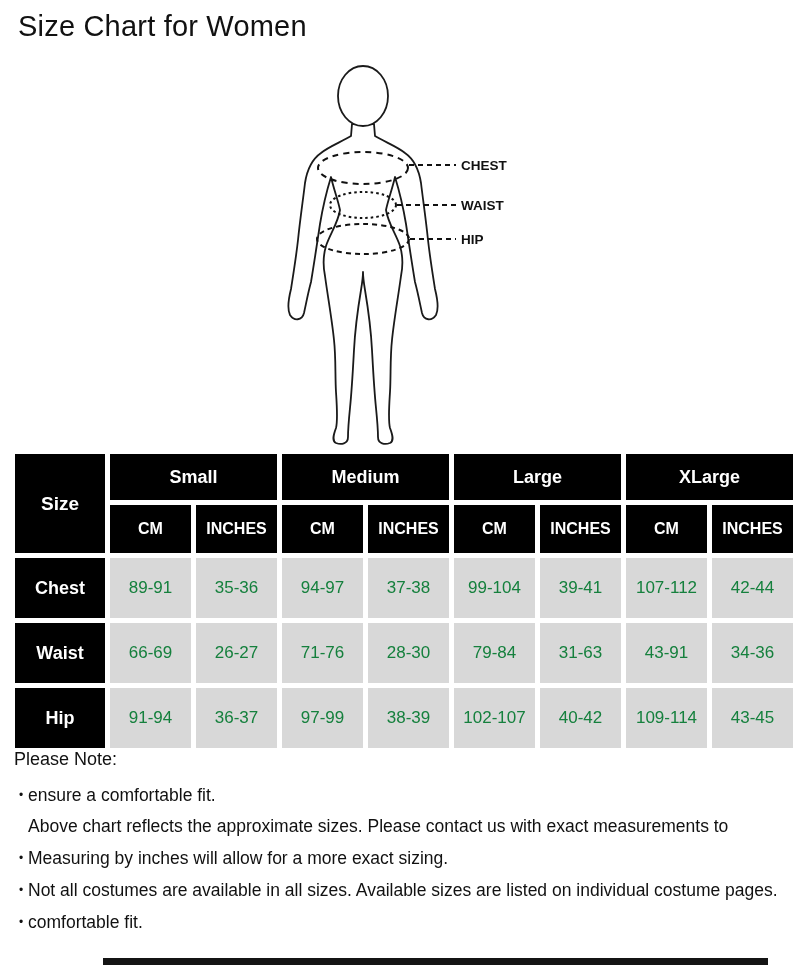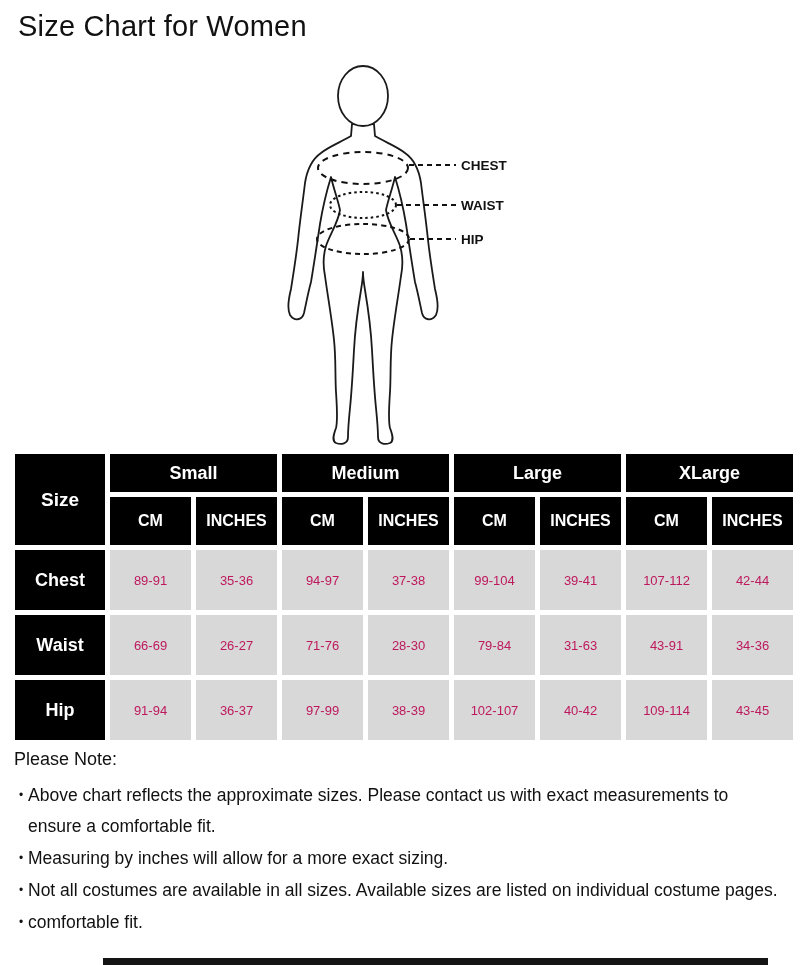--- a/index.html
+++ b/index.html
@@ -15,25 +15,25 @@
   .figure-wrap svg text{
     font-family:"Liberation Sans", sans-serif;font-weight:bold;font-size:13.5px;fill:#111;
   }
   table.size-table{
     position:absolute;top:449px;left:10px;width:788px;
     border-collapse:separate;border-spacing:5px;table-layout:fixed;
   }
   .size-table col.c0{width:90px;}
   .size-table th,.size-table td{text-align:center;vertical-align:middle;padding:0;}
   .size-table .hdr{background:#000000;color:#ffffff;font-weight:bold;}
-  .size-table .group{height:38px;font-size:18px;}
+  .size-table .group{height:46px;font-size:18px;}
   .size-table .unit{height:48px;font-size:16px;}
   .size-table .corner{font-size:19px;}
   .size-table .rowlabel{height:60px;font-size:18px;}
-  .size-table td.cell{height:60px;background:#d8d8d8;color:#be185d;font-size:13px;}
+  .size-table td.cell{height:60px;background:#d8d8d8;color:#15803d;font-size:17px;}
   .notes{position:absolute;top:746px;left:14px;width:782px;}
   .notes-heading{font-size:18px;line-height:26px;margin-bottom:8px;color:#111;}
   .note-item{display:flex;margin-bottom:1px;}
   .note-bullet{
     width:14px;flex:0 0 14px;text-align:center;font-size:12px;line-height:31px;color:#111;
   }
   .note-text{font-size:17.5px;line-height:31px;color:#111;}
   .cutoff-bar{position:absolute;left:103px;top:958px;width:665px;height:7px;background:#141414;}
 </style>
 </head>
@@ -152,22 +152,22 @@
     </tr>
   </tbody>
 </table>
 
 <div class="notes">
   <div class="notes-heading">Please Note:</div>
 
   <div class="note-item">
     <span class="note-bullet">•</span>
     <div class="note-text">
+      <div>ensure a comfortable fit.</div>
       <div>Above chart reflects the approximate sizes. Please contact us with exact measurements to</div>
-      <div>ensure a comfortable fit.</div>
     </div>
   </div>
 
   <div class="note-item">
     <span class="note-bullet">•</span>
     <div class="note-text">
       <div>Measuring by inches will allow for a more exact sizing.</div>
     </div>
   </div>
 

